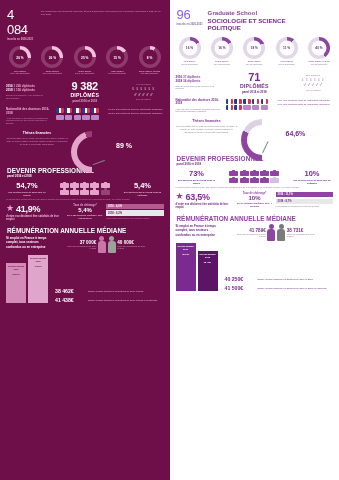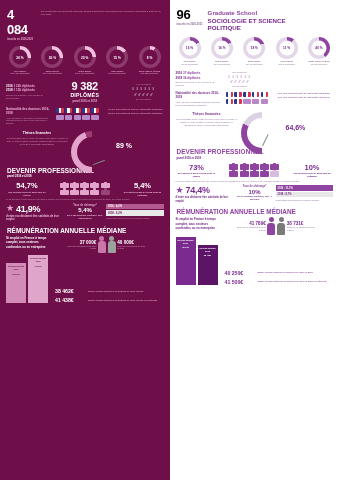--- a/index.html
+++ b/index.html
@@ -9,23 +9,23 @@
     background:#ffffff;
   }
   .sheet { display:flex; width:339px; height:480px; }
   .panel { width:169.5px; height:480px; position:relative; }
   .panel.left { background:#6e0f4a; color:#ffffff; }
   .panel.right { background:#ffffff; color:#6a1b7e; }
   .b { font-weight:bold; }
 
   
   .hdr { display:flex; align-items:flex-start; padding:7px 7px 2px 7px; gap:5px; }
-  .hdr-num { font-size:13px; font-weight:bold; letter-spacing:-0.3px; }
+  .hdr-num { font-size:13px; font-weight:normal; letter-spacing:-0.3px; }
   .left .hdr-num { color:#ffffff; }
-  .right .hdr-num { color:#000000; }
+  .right .hdr-num { color:#8b5cf6; }
   .hdr-sub { font-size:2.6px; font-weight:bold; margin-top:1px; }
   .left .hdr-sub { color:#e8a9cd; }
   .right .hdr-sub { color:#8a6b95; }
   .hdr-note { font-size:2.5px; line-height:1.3; padding-top:3px; }
   .left .hdr-note { color:#d79bbd; }
   .gs-title { font-size:6.2px; font-weight:bold; line-height:1.22; color:#7b2a8f; padding-top:2px; }
   .gs-title .l1 { color:#8e44a0; }
 
   
   .donuts { display:flex; justify-content:space-between; padding:3px 5px 0 5px; }
@@ -559,20 +559,25 @@
     </div>
 
     <div class="dip">
       <div class="dip-years">
         <div><span class="yr">2016</span>
              <span class="vv">37 diplômés</span></div>
         <div><span class="yr">2018</span>
              <span class="vv">34 diplômés</span></div>
         <span class="note">Soit, sur les 2 années, 29 femmes et 42 hommes</span>
       </div>
+      <div class="dip-big">
+        <div class="n">71</div>
+        <div class="l">DIPLÔMÉS</div>
+        <div class="p">panel 2016 et 2018</div>
+      </div>
       <div class="dip-people">
         <span class="cap">59% diplômées</span>
         <div class="people-grid">♀♀♀♀♀♀<br>♂♂♂♂♂</div>
         <span class="cap2">41% de femmes</span>
       </div>
     </div>
 
     <div class="nat">
       <div class="nat-l">
         <div class="t">Nationalité des docteurs 2016-2018</div>
@@ -672,21 +677,21 @@
         <div class="n">10%</div>
         <div class="c">des docteurs 2016 et 2018 sont au chômage</div>
       </div>
     </div>
     <div class="empnote">Le pourcentage restant sont des cas "autres" comme des personnes n'étant ni en emploi ni en recherche d'emploi, en reprise d'études.</div>
 
     <div class="sat">
       <div class="sat-l">
         <div class="toprow">
           <span class="star">★</span>
-          <span class="n">74,4%</span>
+          <span class="n">63,5%</span>
         </div>
         <div class="c">d'entre eux déclarent être satisfaits de leur emploi</div>
       </div>
       <div class="sat-m">
         <div class="t">Taux de chômage*</div>
         <div class="n">10%</div>
         <div class="c">sur 71 docteurs diplômés, soit : 7 docteurs</div>
       </div>
       <div class="sat-r">
         <div class="chip p1">2016 : 11,1%</div>

